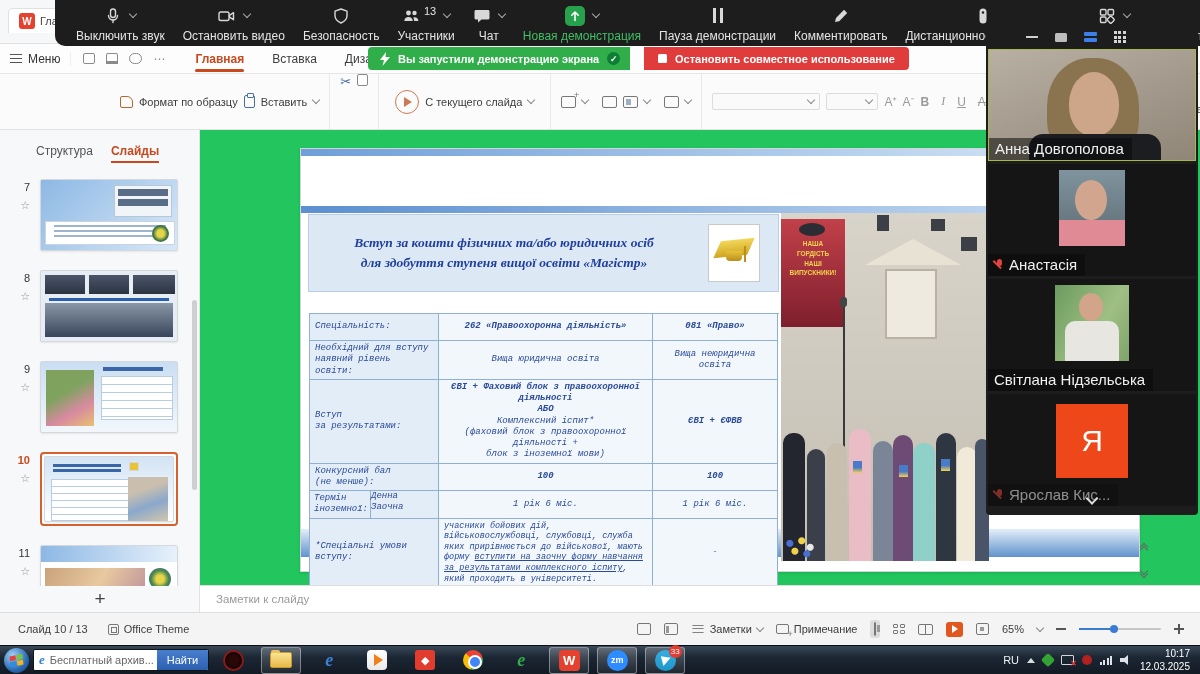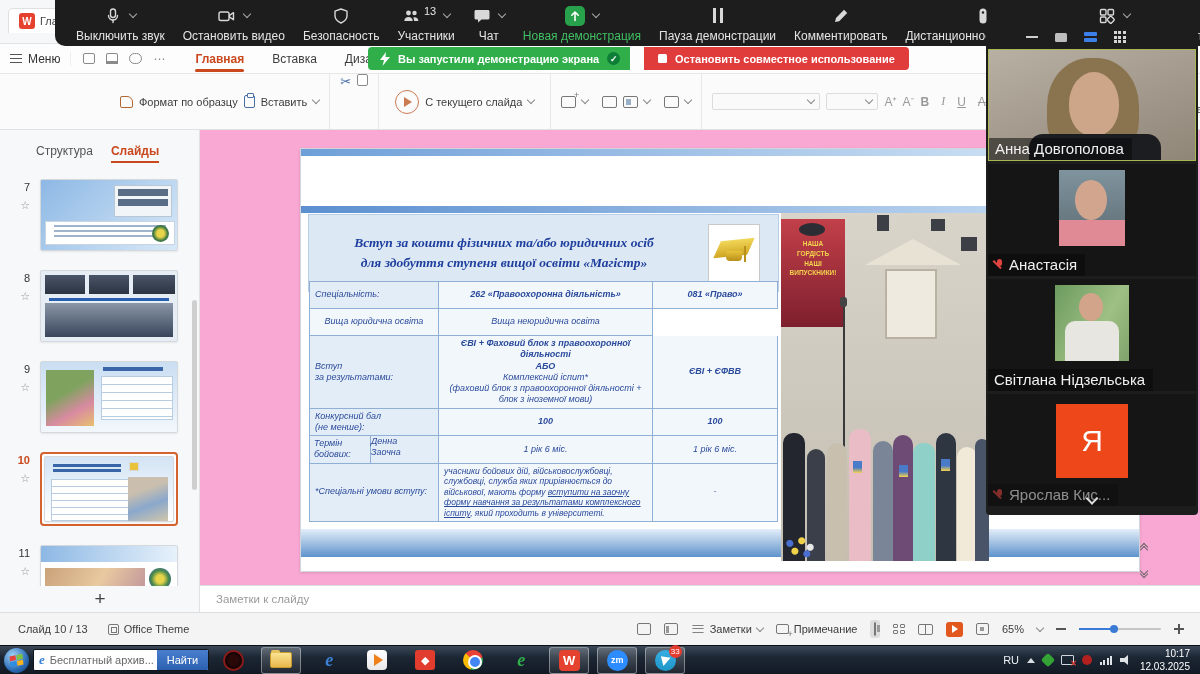--- a/index.html
+++ b/index.html
@@ -115,36 +115,36 @@
 .t10title{position:absolute;left:8px;top:7px;width:68px;height:3px;background:#3a66a8;box-shadow:0 5px 0 #3a66a8}
 .t10cap{position:absolute;left:84px;top:5px;width:10px;height:9px;background:#e8c23a;border:1px solid #d9d9d9}
 .t10tbl{position:absolute;left:6px;top:22px;width:80px;height:42px;background:repeating-linear-gradient(#fff 0 6px,#b9cde2 6px 7px);border:1px solid #b9cde2}
 .t10photo{position:absolute;right:5px;top:20px;width:40px;height:46px;background:linear-gradient(160deg,#cabfae 30%,#8aa8cc 60%,#d8c9a8)}
 .th11{background:#fff}
 .t11band{position:absolute;left:0;top:0;width:138px;height:16px;background:linear-gradient(90deg,#8db8e4,#e8f2fb)}
 .t11photo{position:absolute;left:4px;bottom:4px;width:100px;height:44px;background:linear-gradient(120deg,#caa27a,#e8c9a0 50%,#b98a9a)}
 .t11emb{position:absolute;right:6px;top:22px;width:22px;height:22px;border-radius:50%;background:radial-gradient(circle,#e8d44a 25%,#4a8a4a 55%,#3a5da8 90%)}
 
 
-.canvas{position:absolute;left:200px;top:130px;width:1000px;height:455px;background:#f9a8d4;overflow:hidden}
+.canvas{position:absolute;left:200px;top:130px;width:1000px;height:455px;background:#22c55e;overflow:hidden}
 .slide-main{position:absolute;left:100px;top:18px;width:840px;height:424px;background:#fff;border:1px solid #d2d6da;box-shadow:0 1px 3px rgba(0,0,0,.12)}
 .band-a{position:absolute;left:0;top:0;width:100%;height:7px;background:linear-gradient(90deg,#6f9fd8,#dcebf8)}
 .band-b{position:absolute;left:0;top:57px;width:100%;height:7px;background:linear-gradient(90deg,#5b8fd0,#cfe2f5)}
 .band-c{position:absolute;left:0;top:380px;width:100%;height:28px;background:linear-gradient(#e4eef9,#5f93cc)}
 .title-box{position:absolute;left:7px;top:65px;width:471px;height:78px;background:#dde8f5;border:1px solid #b9cde4;display:flex;align-items:center}
 .title-text{width:390px;text-align:center;font-family:"Liberation Serif",serif;font-style:italic;font-weight:bold;font-size:13.5px;line-height:1.5;color:#1e3f9e;white-space:pre-line}
 .cap-box{position:absolute;right:18px;top:9px;width:52px;height:58px;background:#fff;border:1px solid #c9c9c9;display:flex;align-items:center;justify-content:center}
 .cap{position:relative;width:40px;height:34px}
 .cap-top{position:absolute;left:3px;top:4px;width:34px;height:16px;background:linear-gradient(#f2d75a,#cfa521);transform:rotate(-6deg) skewX(-30deg)}
 .cap-base{position:absolute;left:12px;top:15px;width:16px;height:10px;background:linear-gradient(#e8c23a,#b8901a);border-radius:0 0 4px 4px}
 .cap-tas{position:absolute;left:30px;top:10px;width:1.5px;height:16px;background:#b8901a}
 .pre{white-space:pre-line}
 
 
-.stable{position:absolute;left:8px;top:132px;width:470px;border-top:1px solid #8fb0d4;border-left:1px solid #8fb0d4;font-family:Liberation Sans, sans-serif;font-style:italic;color:#2a4a9b}
+.stable{position:absolute;left:8px;top:164px;width:470px;border-top:1px solid #8fb0d4;border-left:1px solid #8fb0d4;font-family:Liberation Mono, monospace;font-style:italic;color:#2a4a9b}
 .trow{display:grid;grid-template-columns:129px 214px 125px}
 .trow>div{border-right:1px solid #8fb0d4;border-bottom:1px solid #8fb0d4;padding:2px 5px;font-size:9px;line-height:1.25}
 .tl{background:#e3edf7;display:flex;flex-direction:column;justify-content:center}
 .tc{background:#f2f7fc;display:flex;flex-direction:column;align-items:center;justify-content:center;text-align:center}
 .bold{font-weight:bold}
 .r5lab{padding:0!important;display:grid!important;grid-template-columns:60px 1fr}
 .r5lab .lab{padding:2px 4px;display:flex;align-items:center;background:#e3edf7}
 .r5subs{display:flex;flex-direction:column;border-left:1px solid #8fb0d4}
 .just{text-align:justify}
 .undl{text-decoration:underline}
@@ -492,20 +492,22 @@
         </div>
       </div>
 
       <div class="stable">
         <div class="trow" style="min-height:27px">
           <div class="tl">Спеціальність:</div>
           <div class="tc bold">262 «Правоохоронна діяльність»</div>
           <div class="tc bold">081 «Право»</div>
         </div>
         <div class="trow" style="min-height:27px">
+          <div class="tl pre">Необхідний для вступу
+наявний рівень освіти:</div>
           <div class="tc">Вища юридична освіта</div>
           <div class="tc">Вища неюридична освіта</div>
         </div>
         <div class="trow" style="min-height:57px">
           <div class="tl pre">Вступ
 за результатами:</div>
           <div class="tc">
             <span class="bold">ЄВІ + Фаховий блок з правоохоронної діяльності</span>
             <span class="bold">АБО</span>
             <span>Комплексний іспит*</span>
@@ -516,21 +518,21 @@
         </div>
         <div class="trow" style="min-height:23px">
           <div class="tl pre">Конкурсний бал
 (не менше):</div>
           <div class="tc bold">100</div>
           <div class="tc bold">100</div>
         </div>
         <div class="trow" style="min-height:26px">
           <div class="tl r5lab">
             <span class="lab pre">Термін
-бойових:</span>
+іноземної:</span>
             <span class="r5subs">
               <span>Денна</span>
               <span>Заочна</span>
             </span>
           </div>
           <div class="tc">1 рік 6 міс.</div>
           <div class="tc">1 рік 6 міс.</div>
         </div>
         <div class="trow" style="min-height:56px">
           <div class="tl">*Спеціальні умови вступу:</div>

